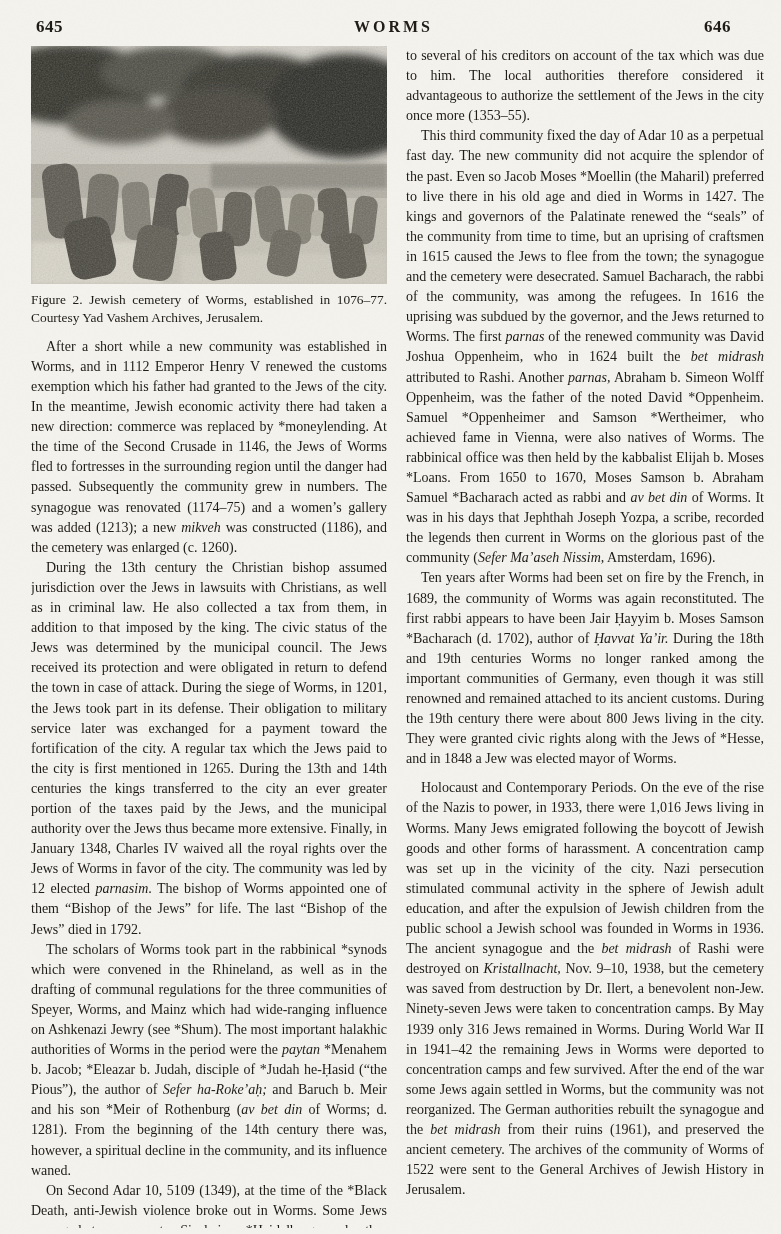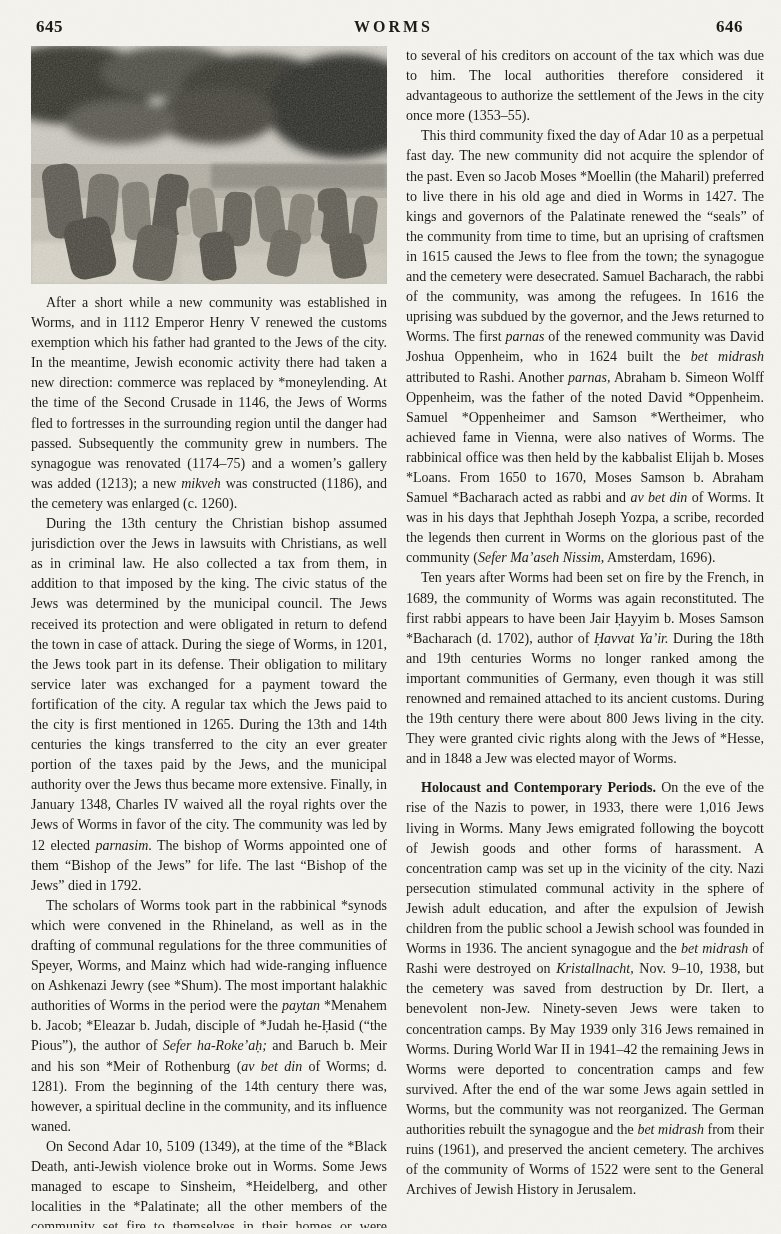--- a/index.html
+++ b/index.html
@@ -5,35 +5,35 @@
   html,body{margin:0;padding:0;background:#777;}
   .page{
     position:relative;width:781px;height:1234px;overflow:hidden;
     background:#f5f3ed;color:#1b1814;
     font-family:"Liberation Serif","DejaVu Serif",serif;
   }
   .texture{position:absolute;inset:0;width:781px;height:1234px;opacity:.05;pointer-events:none;z-index:6;}
   .header{position:absolute;top:15px;left:36px;right:30px;height:24px;z-index:2;}
   .pagenum{font-size:17px;font-weight:700;letter-spacing:.5px;line-height:24px;}
   .pagenum.left{position:absolute;left:0;top:0;}
-  .pagenum.right{position:absolute;right:8px;top:0;text-align:right;}
+  .pagenum.right{position:absolute;right:20px;top:0;text-align:right;}
   .title{position:absolute;left:0;right:0;top:0;text-align:center;
     font-size:16px;font-weight:600;letter-spacing:3px;line-height:24px;}
   .columns{position:absolute;top:46px;left:31px;right:17px;bottom:6px;display:flex;gap:19px;z-index:1;}
   .col{overflow:hidden;}
   .col-left{flex:0 0 356px;width:356px;}
   .col-right{flex:1;}
   figure.fig{margin:0;}
   .photo{width:356px;height:238px;display:block;}
   .caption{font-size:13.4px;line-height:18.4px;text-align:justify;margin-top:7px;}
   .paras{margin-top:9px;}
   .para{margin:0;text-align:justify;font-size:14px;line-height:20.1px;}
   .para.indent{text-indent:15px;}
   .para.section-start{margin-top:9px;}
-  .para b{font-weight:700;}
+  .para b{font-weight:400;}
   .para i{font-style:italic;}
 </style>
 </head>
 <body>
 
 <div class="page">
 
   <div class="header">
     <span class="pagenum left">645</span>
     <span class="title">WORMS</span>
@@ -89,20 +89,21 @@
             <rect x="36" y="172" width="46" height="60" rx="14" fill="#45433a" transform="rotate(-12 59 202)"></rect>
             <rect x="104" y="180" width="40" height="54" rx="12" fill="#5a574d" transform="rotate(9 124 207)"></rect>
             <rect x="170" y="186" width="34" height="48" rx="11" fill="#4e4b42" transform="rotate(-7 187 210)"></rect>
             <rect x="238" y="184" width="30" height="46" rx="10" fill="#666358" transform="rotate(10 253 207)"></rect>
             <rect x="300" y="188" width="34" height="44" rx="11" fill="#575449" transform="rotate(-9 317 210)"></rect>
             <rect x="146" y="160" width="14" height="30" rx="6" fill="#b9b5a8" transform="rotate(-5 153 175)"></rect>
             <rect x="280" y="164" width="12" height="26" rx="5" fill="#b0ac9f" transform="rotate(6 286 177)"></rect>
           </g>
           <rect width="356" height="238" filter="url(#grain)" opacity="0.28"></rect>
         </svg>
+        <figcaption class="caption">Figure 2. Jewish cemetery of Worms, established in 1076–77. Courtesy Yad Vashem Archives, Jerusalem.</figcaption>
       </figure>
       <div class="paras">
           <p class="para indent">After a short while a new community was established in Worms, and in 1112 Emperor Henry V renewed the customs exemption which his father had granted to the Jews of the city. In the meantime, Jewish economic activity there had taken a new direction: commerce was replaced by *moneylending. At the time of the Second Crusade in 1146, the Jews of Worms fled to fortresses in the surrounding region until the danger had passed. Subsequently the community grew in numbers. The synagogue was renovated (1174–75) and a women’s gallery was added (1213); a new <i>mikveh</i> was constructed (1186), and the cemetery was enlarged (c. 1260).</p>
           <p class="para indent">During the 13th century the Christian bishop assumed jurisdiction over the Jews in lawsuits with Christians, as well as in criminal law. He also collected a tax from them, in addition to that imposed by the king. The civic status of the Jews was determined by the municipal council. The Jews received its protection and were obligated in return to defend the town in case of attack. During the siege of Worms, in 1201, the Jews took part in its defense. Their obligation to military service later was exchanged for a payment toward the fortification of the city. A regular tax which the Jews paid to the city is first mentioned in 1265. During the 13th and 14th centuries the kings transferred to the city an ever greater portion of the taxes paid by the Jews, and the municipal authority over the Jews thus became more extensive. Finally, in January 1348, Charles IV waived all the royal rights over the Jews of Worms in favor of the city. The community was led by 12 elected <i>parnasim</i>. The bishop of Worms appointed one of them “Bishop of the Jews” for life. The last “Bishop of the Jews” died in 1792.</p>
           <p class="para indent">The scholars of Worms took part in the rabbinical *synods which were convened in the Rhineland, as well as in the drafting of communal regulations for the three communities of Speyer, Worms, and Mainz which had wide-ranging influence on Ashkenazi Jewry (see *Shum). The most important halakhic authorities of Worms in the period were the <i>paytan</i> *Menahem b. Jacob; *Eleazar b. Judah, disciple of *Judah he-Ḥasid (“the Pious”), the author of <i>Sefer ha-Roke’aḥ;</i> and Baruch b. Meir and his son *Meir of Rothenburg (<i>av bet din</i> of Worms; d. 1281). From the beginning of the 14th century there was, however, a spiritual decline in the community, and its influence waned.</p>
           <p class="para indent">On Second Adar 10, 5109 (1349), at the time of the *Black Death, anti-Jewish violence broke out in Worms. Some Jews managed to escape to Sinsheim, *Heidelberg, and other localities in the *Palatinate; all the other members of the community set fire to themselves in their homes or were massacred by rioters. The property of the Jews was confiscated by the town, but the latter was also compelled to pay assignments which the king had granted</p>
         </div>
     </div>
 
     <div class="col col-right">

